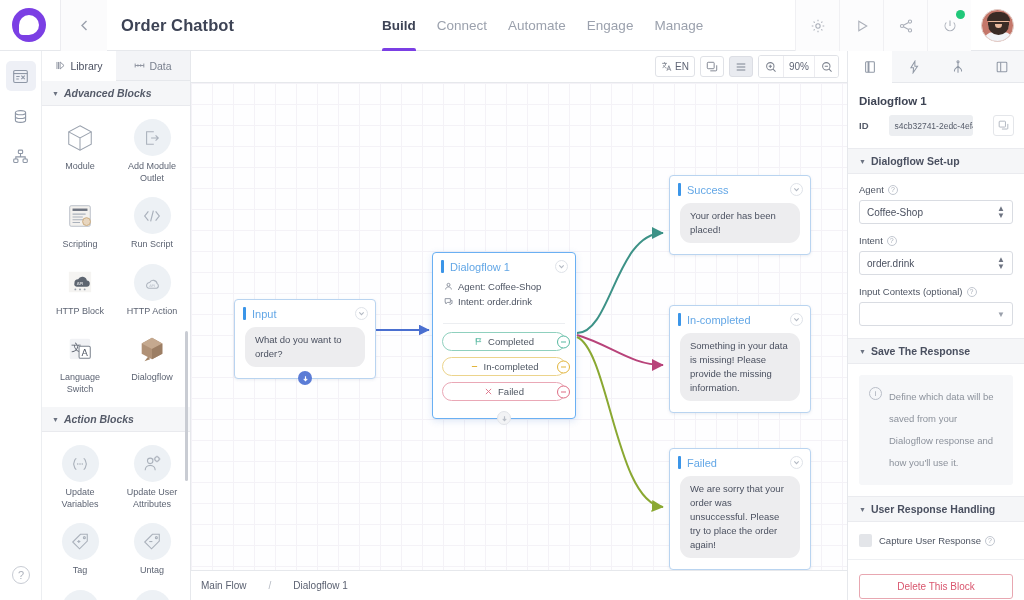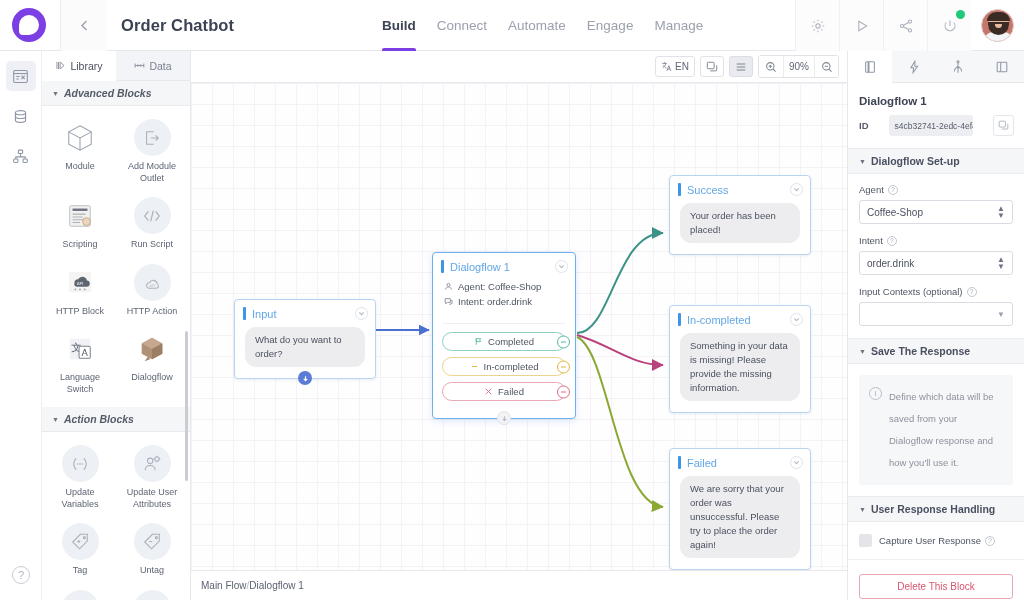--- a/index.html
+++ b/index.html
@@ -219,21 +219,21 @@
     width: 13px; height: 13px; border-radius: 50%; background: #ffffff;
     border: 1px solid currentColor; display: flex; align-items: center; justify-content: center;
   }
   .outlet-port::before {
     content: ""; width: 5px; height: 1px; background: currentColor;
   }
 
   .breadcrumb-bar {
     position: absolute; left: 0; bottom: 0; width: 656px; height: 30px;
     background: #ffffff; border-top: 1px solid #e6e8ec;
-    display: flex; align-items: center; padding-left: 10px; gap: 0;
+    display: flex; align-items: center; padding-left: 10px; gap: 22px;
   }
   .bc-item { font-size: 10px; color: #5b6171; cursor: pointer; }
   .bc-sep { font-size: 10px; color: #b6bbc4; }
 
   
   .rpanel {
     position: absolute; left: 847px; top: 51px; width: 177px; height: 549px;
     background: #ffffff; border-left: 1px solid #e6e8ec; overflow: hidden;
   }
   .rp-tabs { display: flex; height: 32px; border-bottom: 1px solid #e6e8ec; background: #f6f7f9; }

